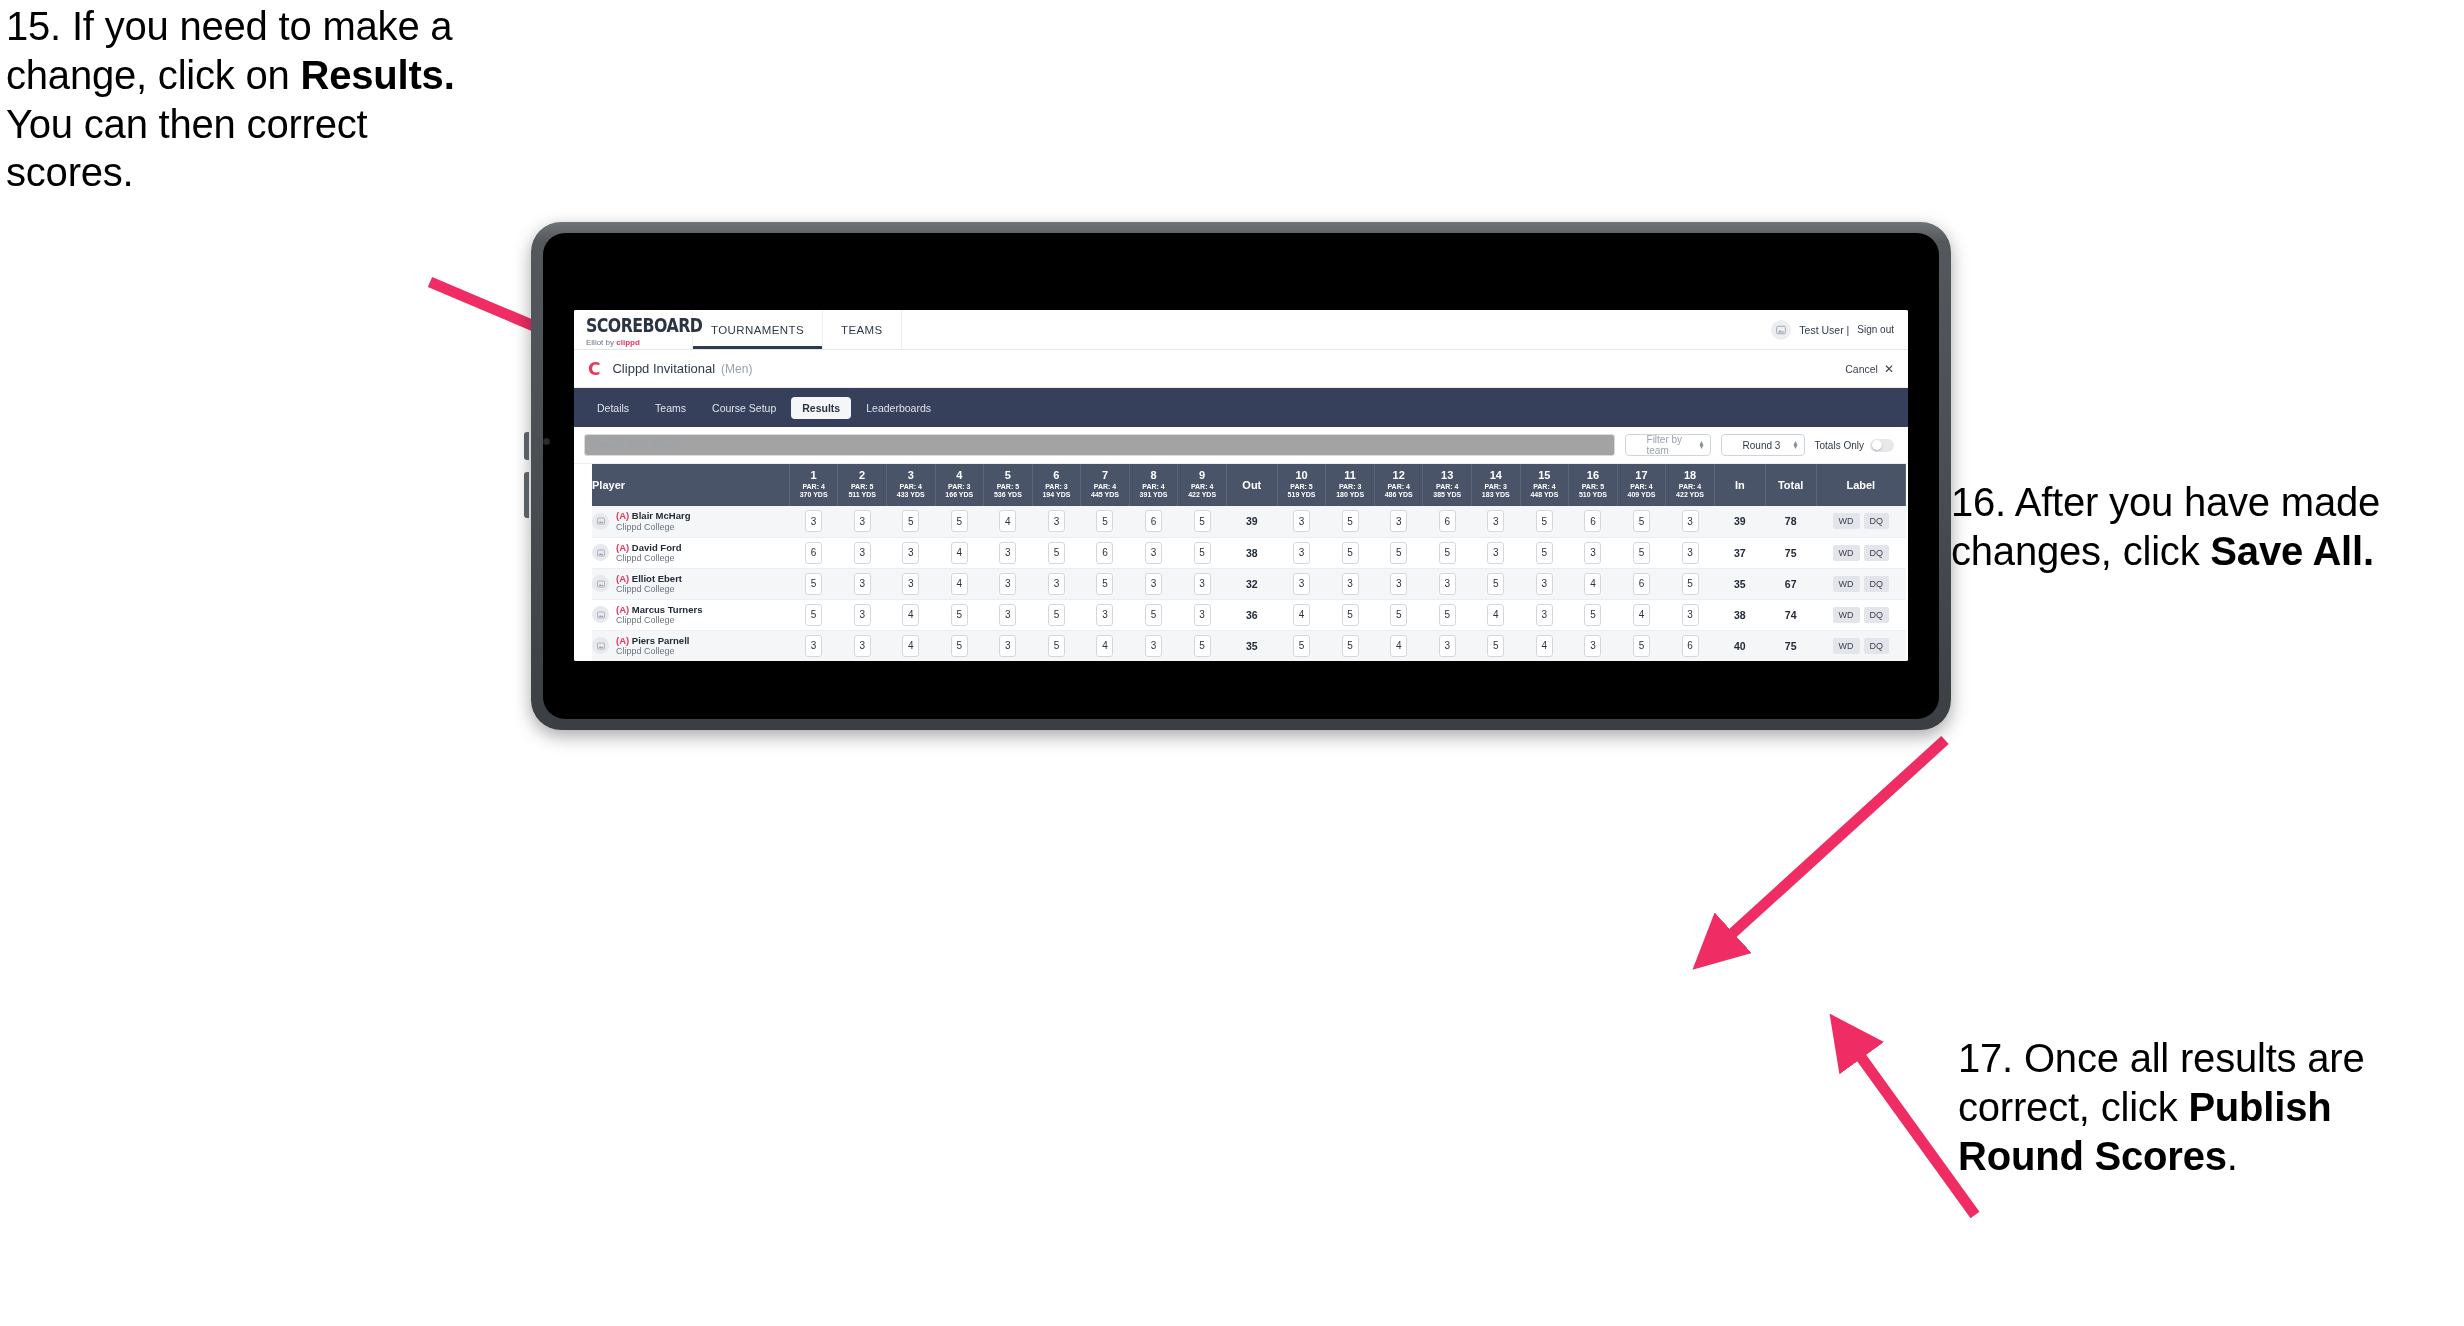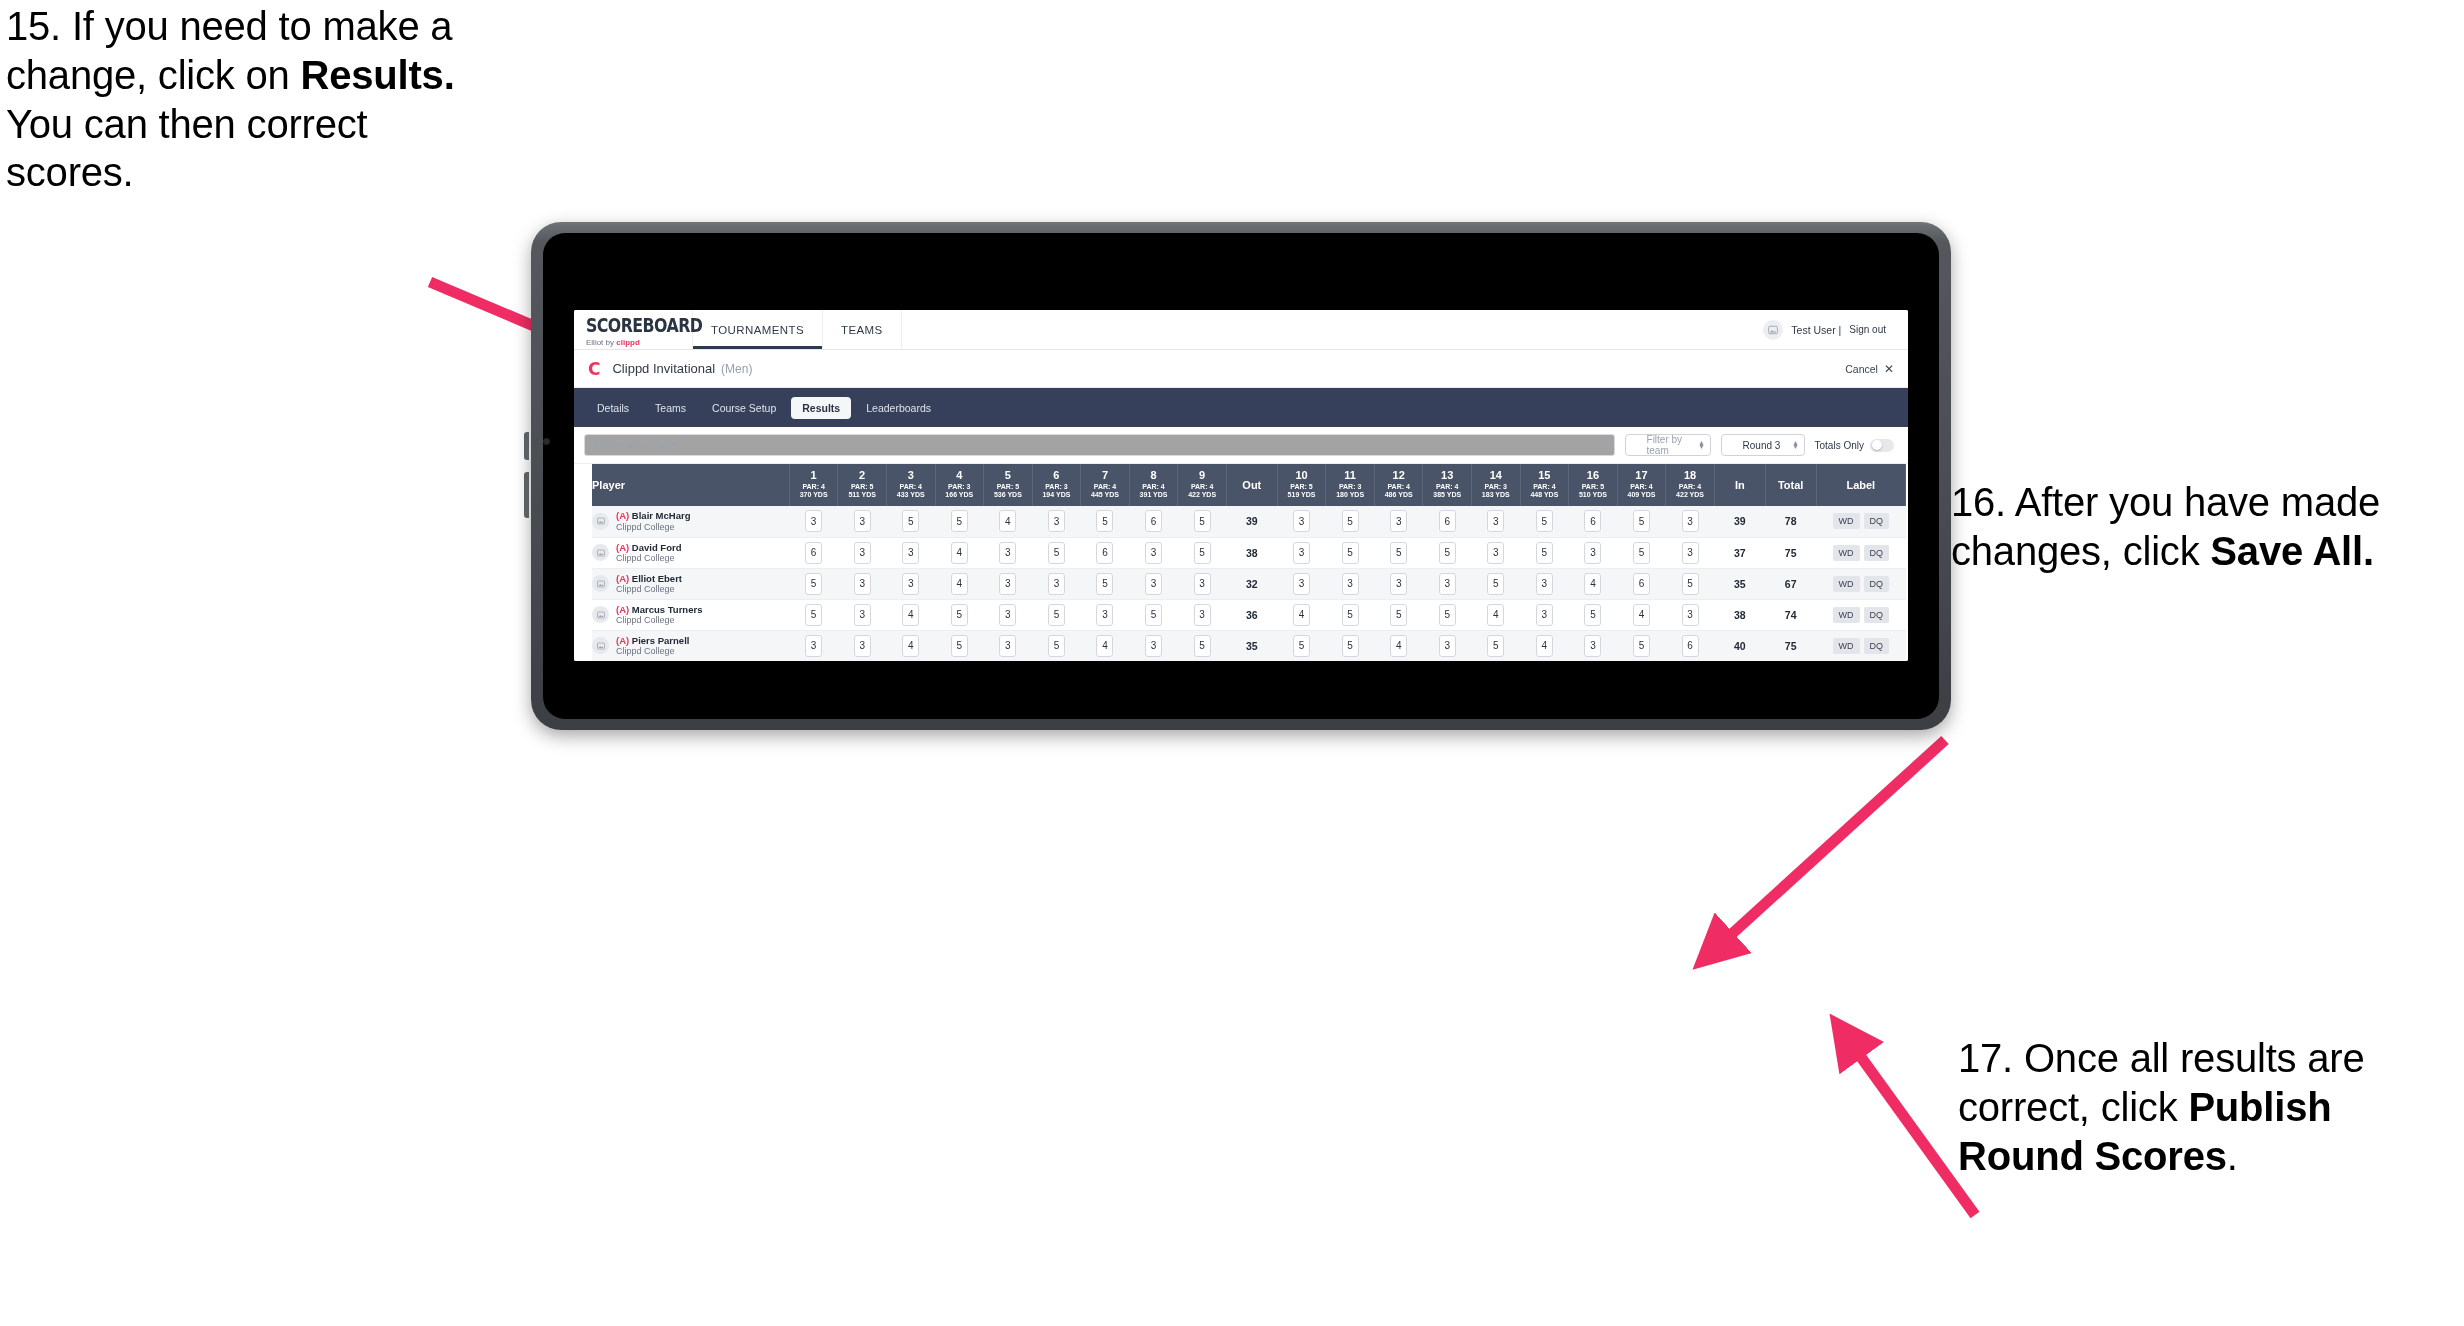--- a/index.html
+++ b/index.html
@@ -77,21 +77,21 @@
   }
   #brand-sub { font-size: 8px; color: #6b7280; margin-top: 5px; }
   #brand-sub .pink { color: #e8365d; font-weight: 700; }
   .topnav-tab {
     display: flex; align-items: center; padding: 0 18px;
     font-size: 11.5px; color: #2f3a4a; letter-spacing: .4px;
     border-left: 1px solid #eceef0; cursor: pointer;
   }
   .topnav-tab.active { box-shadow: inset 0 -3px 0 #2e3a4e; }
   #topnav-spacer { flex: 1; border-left: 1px solid #eceef0; }
-  #user-area { display:flex; align-items:center; gap:8px; padding: 0 22px 0 10px; }
+  #user-area { display:flex; align-items:center; gap:8px; padding: 0 14px 0 10px; }
   .avatar {
     width: 20px; height: 20px; border-radius: 50%;
     background: #eceef1; display:flex; align-items:center; justify-content:center;
   }
   .avatar svg { width: 10px; height: 10px; }
   #user-name { font-size: 10.5px; color: #2f3a4a; }
   #sign-out { font-size: 10px; color: #2f3a4a; cursor:pointer; }
 
   
   #tourn-header {

